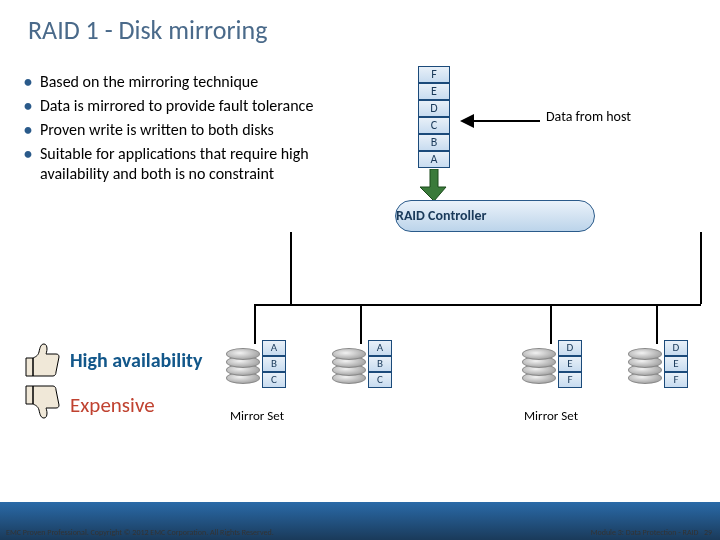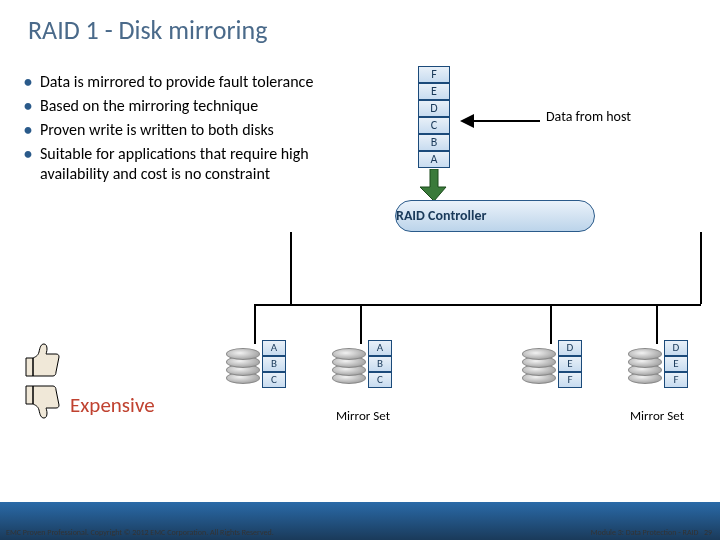--- a/index.html
+++ b/index.html
@@ -19,43 +19,44 @@
   .arrow-down{position:absolute;left:420px;top:123px}
   .arrow-left{position:absolute;left:460px;top:68px}
   .host-label{position:absolute;left:546px;top:62px;font-size:14px;font-weight:normal}
   .raid-ctrl{position:absolute;left:395px;top:154px;width:200px;height:32px;border:1px solid #2a5a8a;border-radius:16px;background:linear-gradient(#eaf2fa,#bcd4ea);text-align:left;line-height:30px;font-size:14px;font-weight:bold;color:#1a3a5a}
   .bus-line{position:absolute;background:#000}
   .disk-grp{position:absolute;top:296px}
   .disk{position:relative;width:34px;height:46px}
   .platter{position:absolute;left:0;width:34px;height:12px;border-radius:50%;background:radial-gradient(ellipse at 40% 40%,#f2f2f2,#aaa 70%,#888);border:1px solid #888}
   .stack-box{position:absolute;top:-2px;width:24px}
   .stack-box .c{border:1px solid #1b4a7a;background:linear-gradient(#e8f0f8,#c8dcf0);font-size:11px;text-align:center;height:16px;line-height:14px;color:#1a3a5a}
-  .mirror-label{position:absolute;top:362px;font-size:13px;text-align:right;width:160px}
+  .mirror-label{position:absolute;top:362px;font-size:13px;text-align:left;width:160px}
   .footer{position:absolute;bottom:0;left:0;right:0;height:38px;background:linear-gradient(#2a6aa8,#1a3a5a)}
   .foot-left{position:absolute;bottom:3px;left:6px;font-size:8px;color:#333}
   .foot-left b{font-weight:normal}
   .foot-right{position:absolute;bottom:3px;right:8px;font-size:8px;color:#333}
 </style>
 </head>
 <body>
 
 <div class="title">RAID 1 - Disk mirroring</div>
 
 <div class="content">
 
   <ul class="bullets">
+    <li>Based on the mirroring technique</li>
     <li>Data is mirrored to provide fault tolerance</li>
-    <li>Based on the mirroring technique</li>
     <li>Proven write is written to both disks</li>
-    <li>Suitable for applications that require high availability and cost is no constraint</li>
+    <li>Suitable for applications that require high availability and both is no constraint</li>
   </ul>
 
   <svg class="thumb-up" viewBox="0 0 40 36">
     <path d="M4 16h7v18H4z M11 16c2-1 5-2 6-6 1-5 2-8 5-8 2 0 3 2 3 5 0 2-1 5-1 5h10c2 0 3 1 3 3l-3 15c0 2-1 4-3 4H11z" fill="#f0e8d8" stroke="#000" stroke-width="1"></path>
   </svg>
+  <div class="hi-av">High availability</div>
 
   <svg class="thumb-down" viewBox="0 0 40 36">
     <path d="M4 2h7v18H4z M11 20c2 1 5 2 6 6 1 5 2 8 5 8 2 0 3-2 3-5 0-2-1-5-1-5h10c2 0 3-1 3-3l-3-15c0-2-1-4-3-4H11z" fill="#f0e8d8" stroke="#000" stroke-width="1"></path>
   </svg>
   <div class="expensive">Expensive</div>
 
   <div class="data-stack">
     <div class="cell">F</div>
     <div class="cell">E</div>
     <div class="cell">D</div>

